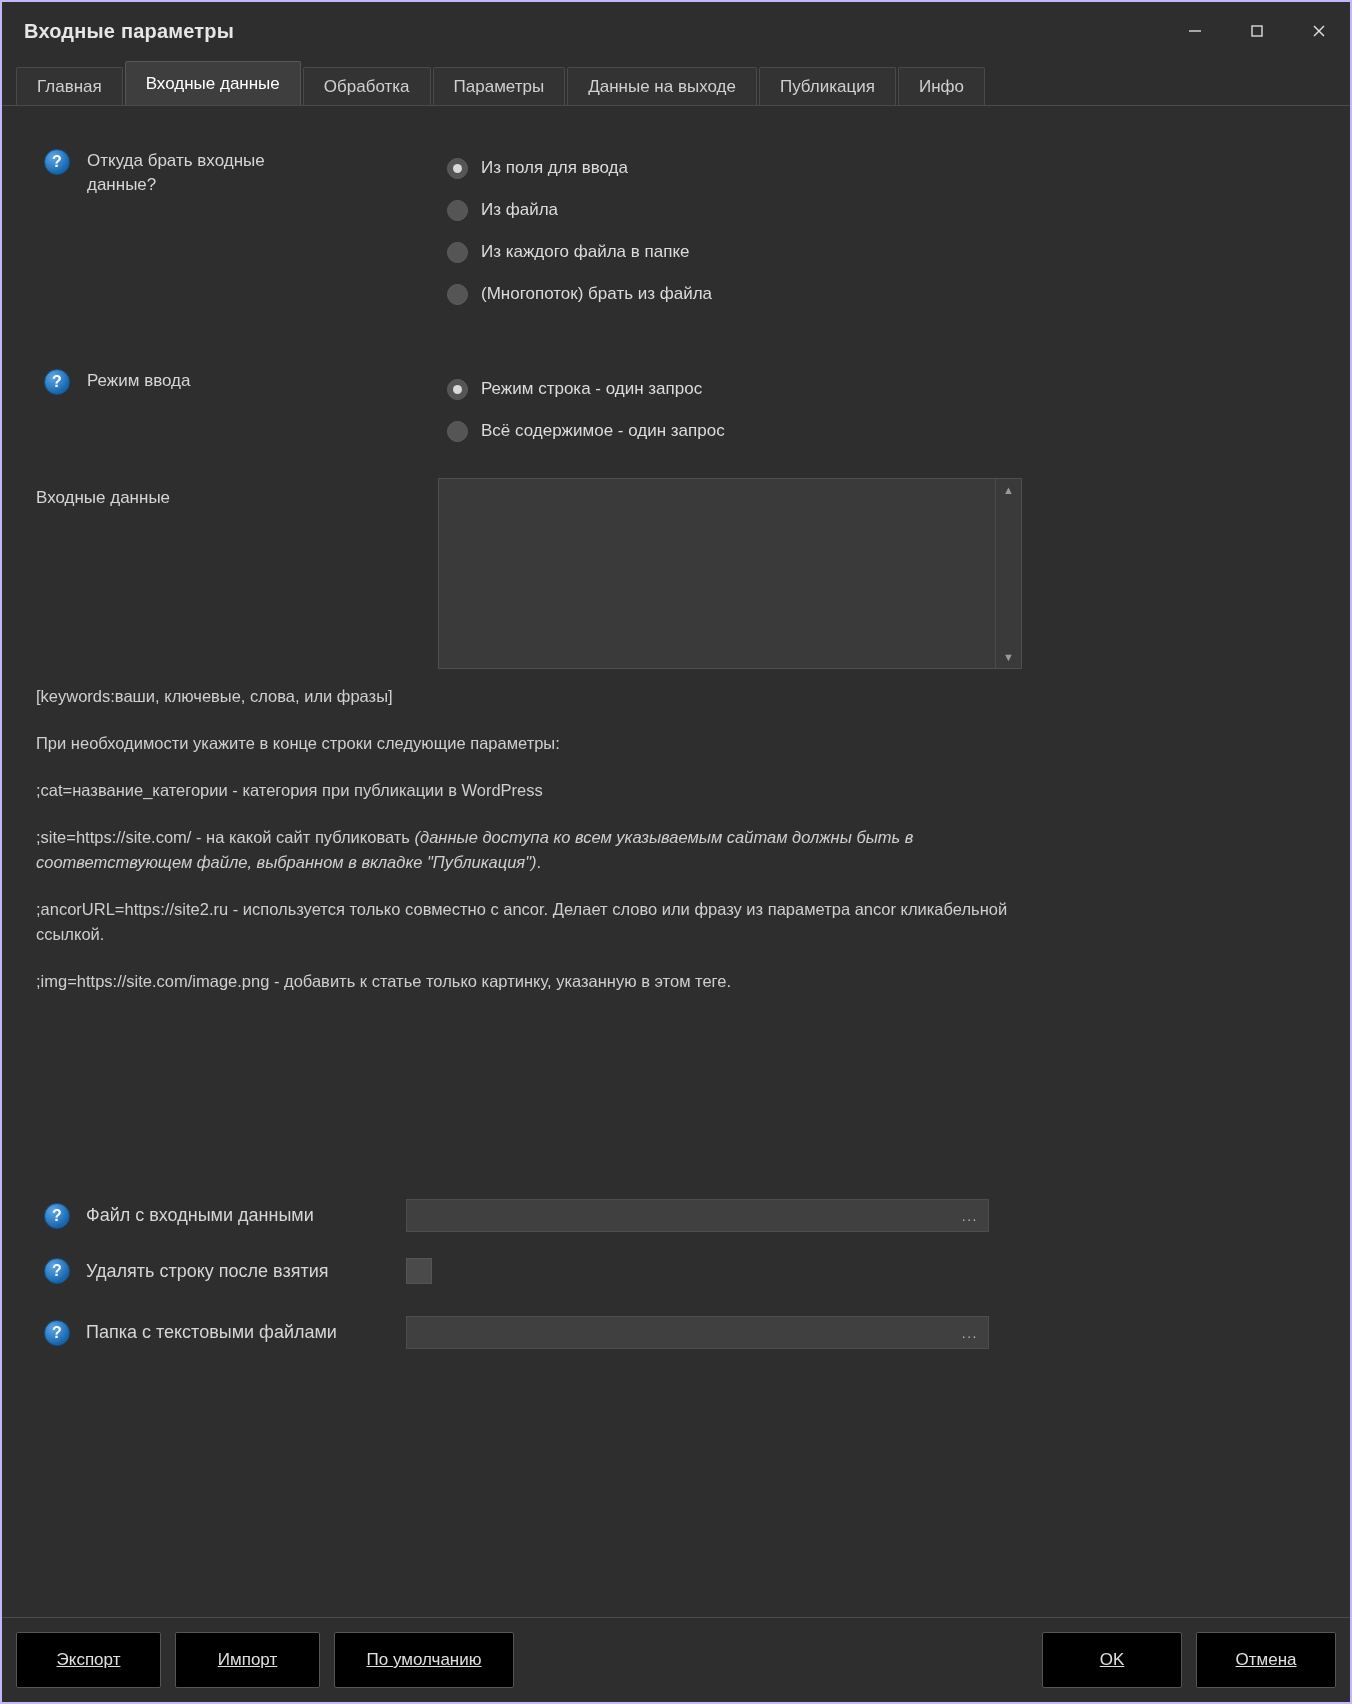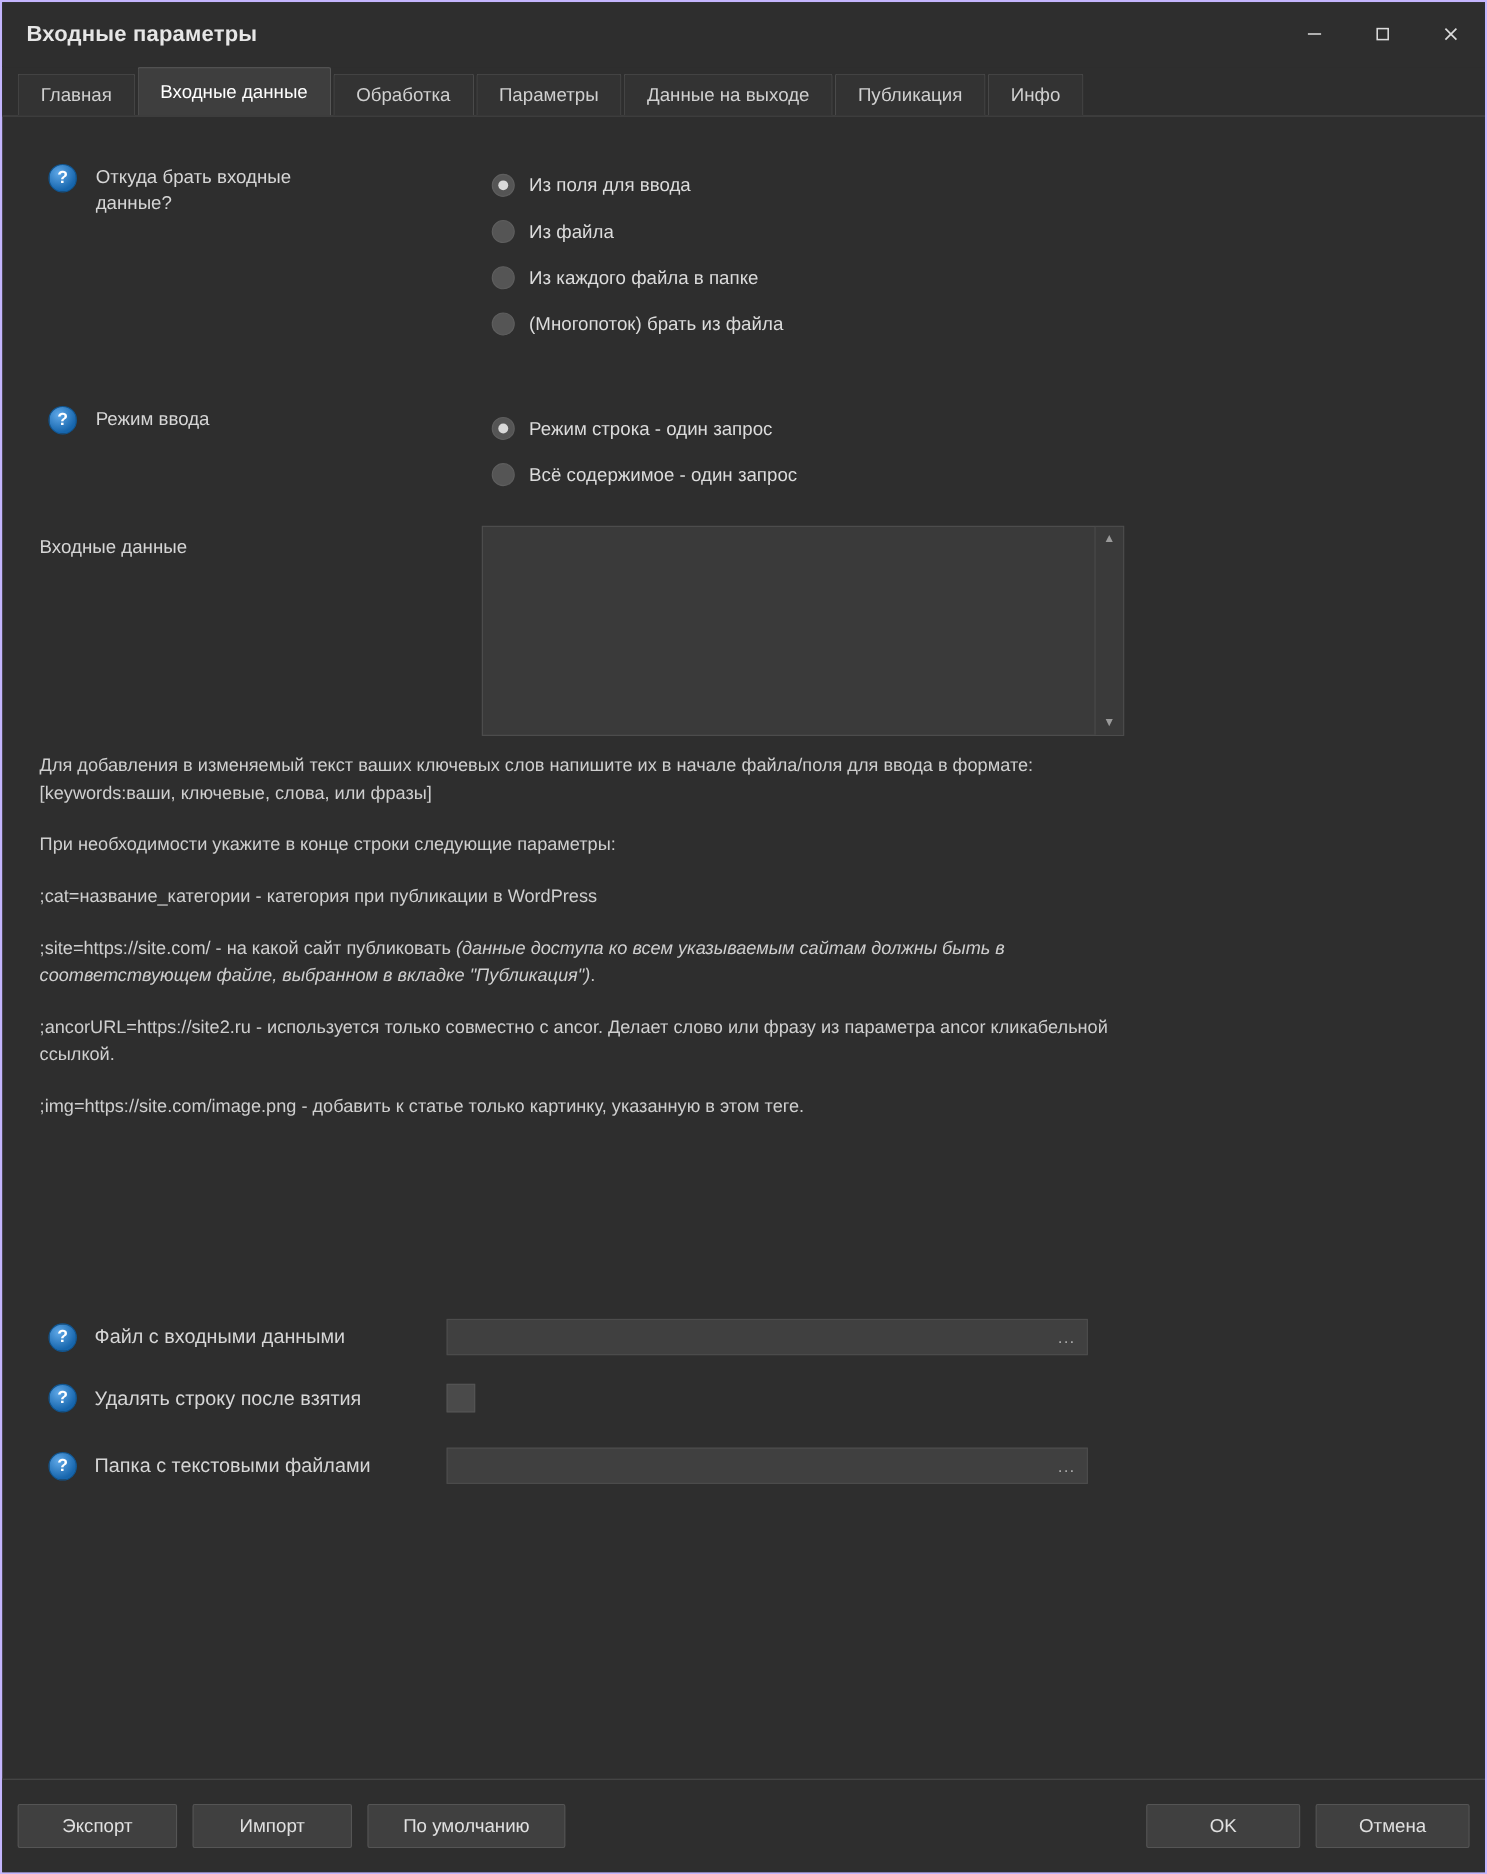--- a/index.html
+++ b/index.html
@@ -113,21 +113,21 @@
     color: #d6d6d6;
     line-height: 24px;
   }
 
   .section-q {
     position: absolute;
   }
   .radio-group { position: absolute; }
   .radio {
     display: flex;
-    align-items: center;
+    align-items: flex-start;
     margin-bottom: 21px;
   }
   .radio .dot {
     width: 21px;
     height: 21px;
     border-radius: 50%;
     background: #555555;
     border: 1px solid #5e5e5e;
     margin-right: 13px;
     display: flex;
@@ -231,32 +231,33 @@
   .footer {
     flex: 0 0 auto;
     height: 84px;
     border-top: 1px solid #4a4a4a;
     display: flex;
     align-items: center;
     padding: 0 14px;
     background: #2e2e2e;
   }
   .btn {
-    height: 40px;
+    height: 56px;
     min-width: 145px;
-    background: #404040;
+    background: #000000;
     border: 1px solid #555555;
     color: #e0e0e0;
     font-size: 17px;
     display: flex;
     align-items: center;
     justify-content: center;
     box-sizing: border-box;
     margin-right: 14px;
     border-radius: 2px;
+    text-decoration: underline;
   }
   .btn.wide { min-width: 180px; }
   .footer-spacer { flex: 1 1 auto; }
   .btn.ok { min-width: 140px; }
   .btn.cancel { min-width: 140px; margin-right: 0; }
 </style>
 </head>
 <body>
 
 <div class="window">
@@ -337,21 +338,20 @@
     <div class="label" style="position:absolute; left:34px; top:380px;">Входные данные</div>
     <div class="textarea-box" style="left:436px; top:372px; width:584px; height:191px;">
       <div class="textarea-inner" placeholder=""></div>
       <div class="scrollbar">
         <div class="sb-arrow">▲</div>
         <div class="sb-arrow">▼</div>
       </div>
     </div>
 
     <div class="helptext" style="left:34px; top:578px;">
-      <p style="margin-bottom:0;">Для добавления в изменяемый текст ваших ключевых слов напишите их в начале файла/поля для ввода в формате:</p>
       <p>[keywords:ваши, ключевые, слова, или фразы]</p>
       <p>При необходимости укажите в конце строки следующие параметры:</p>
       <p>;cat=название_категории - категория при публикации в WordPress</p>
       <p><span>;site=https://site.com/ - на какой сайт публиковать </span><i>(данные доступа ко всем указываемым сайтам должны быть в соответствующем файле, выбранном в вкладке "Публикация")</i><span>.</span></p>
       <p>;ancorURL=https://site2.ru - используется только совместно с ancor. Делает слово или фразу из параметра ancor кликабельной ссылкой.</p>
       <p>;img=https://site.com/image.png - добавить к статье только картинку, указанную в этом теге.</p>
     </div>
 
     <div class="field-row" style="left:42px; top:1093px;">
       <div class="help-icon">?</div>

